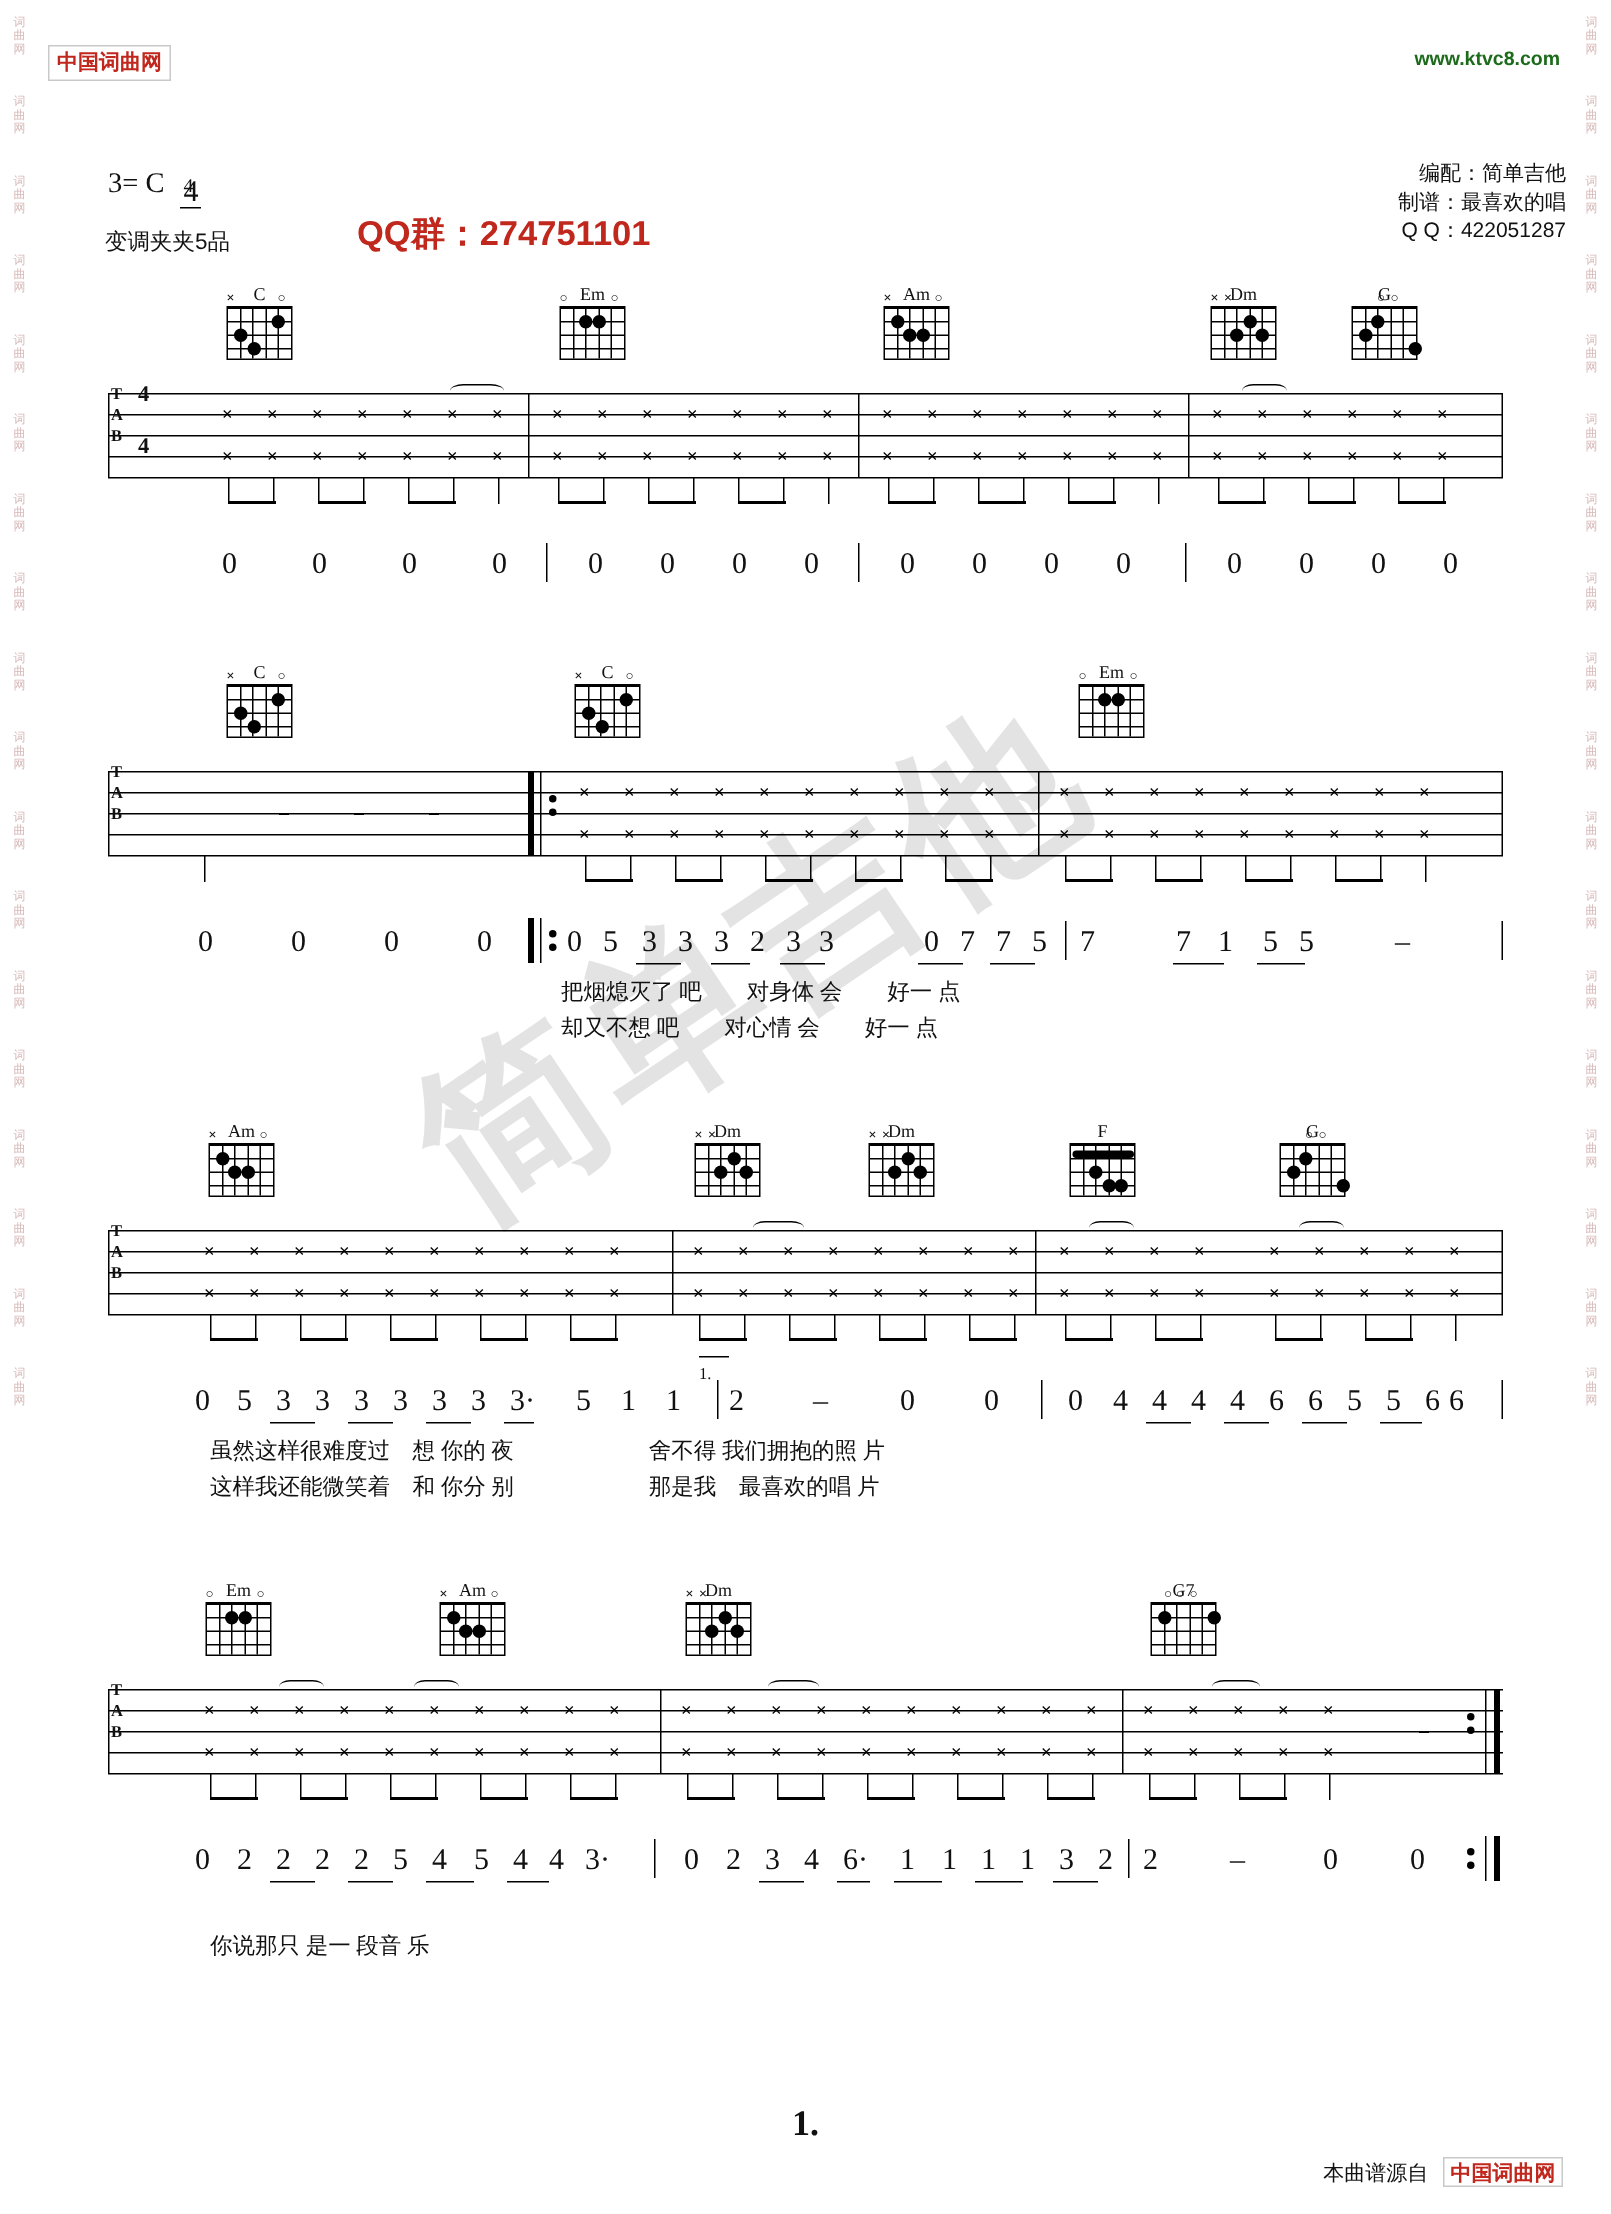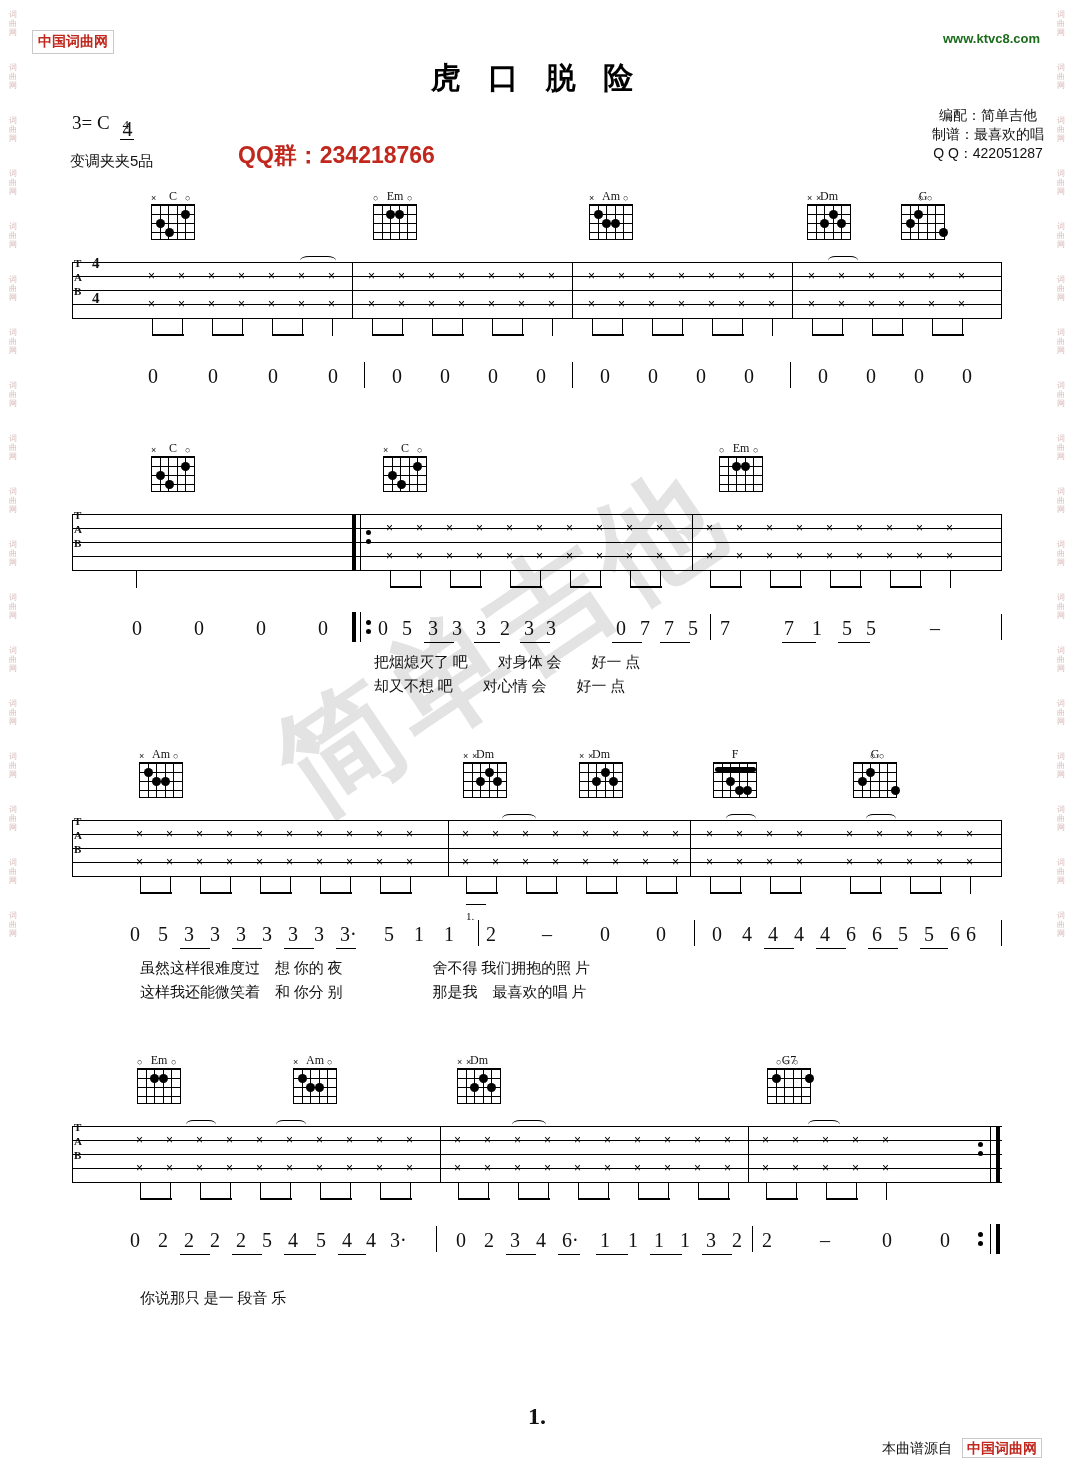--- a/index.html
+++ b/index.html
@@ -51,21 +51,21 @@
   .key-line .frac .den{display:block;padding:0 2px;}
   .capo{
     position:absolute;left:70px;top:152px;font-size:15px;
   }
   .qq-group{
     position:absolute;left:238px;top:140px;
     font-size:23px;font-weight:bold;color:#c0271d;letter-spacing:0px;
   }
   .credits{
     position:absolute;right:30px;top:106px;
-    font-size:14px;line-height:19px;text-align:center;
+    font-size:14px;line-height:19px;text-align:right;
   }
 
   
   .big-watermark{
     position:absolute;left:250px;top:560px;
     font-size:120px;color:#e3e3e3;font-weight:bold;
     font-family:"Liberation Serif", serif;
     transform:rotate(-34deg);
     letter-spacing:6px;
     pointer-events:none;
@@ -164,31 +164,30 @@
     <div class="wm-block">词<br>曲<br>网</div>
     <div class="wm-block">词<br>曲<br>网</div>
     <div class="wm-block">词<br>曲<br>网</div>
     <div class="wm-block">词<br>曲<br>网</div>
   </div>
 
   <div class="big-watermark">简单吉他</div>
 
   <div class="brand-left">中国词曲网</div>
   <div class="brand-right">www.ktvc8.com</div>
-  <div class="song-title">虎 口 脱 险</div>
 
   <div class="key-line">
     <span>3= C</span>
     <span class="frac">
       <span class="num">4</span>
       <span class="den">4</span>
     </span>
   </div>
   <div class="capo">变调夹夹5品</div>
-  <div class="qq-group">QQ群：234218766</div>
+  <div class="qq-group">QQ群：274751101</div>
   <div class="credits">
     <div>编配：简单吉他</div>
     <div>制谱：最喜欢的唱</div>
     <div>Q Q：422051287</div>
   </div>
 
   <div class="system" id="sys1" style="top:190px;">
 
     <div class="chords">
       <div class="chord" style="left:142px;">

